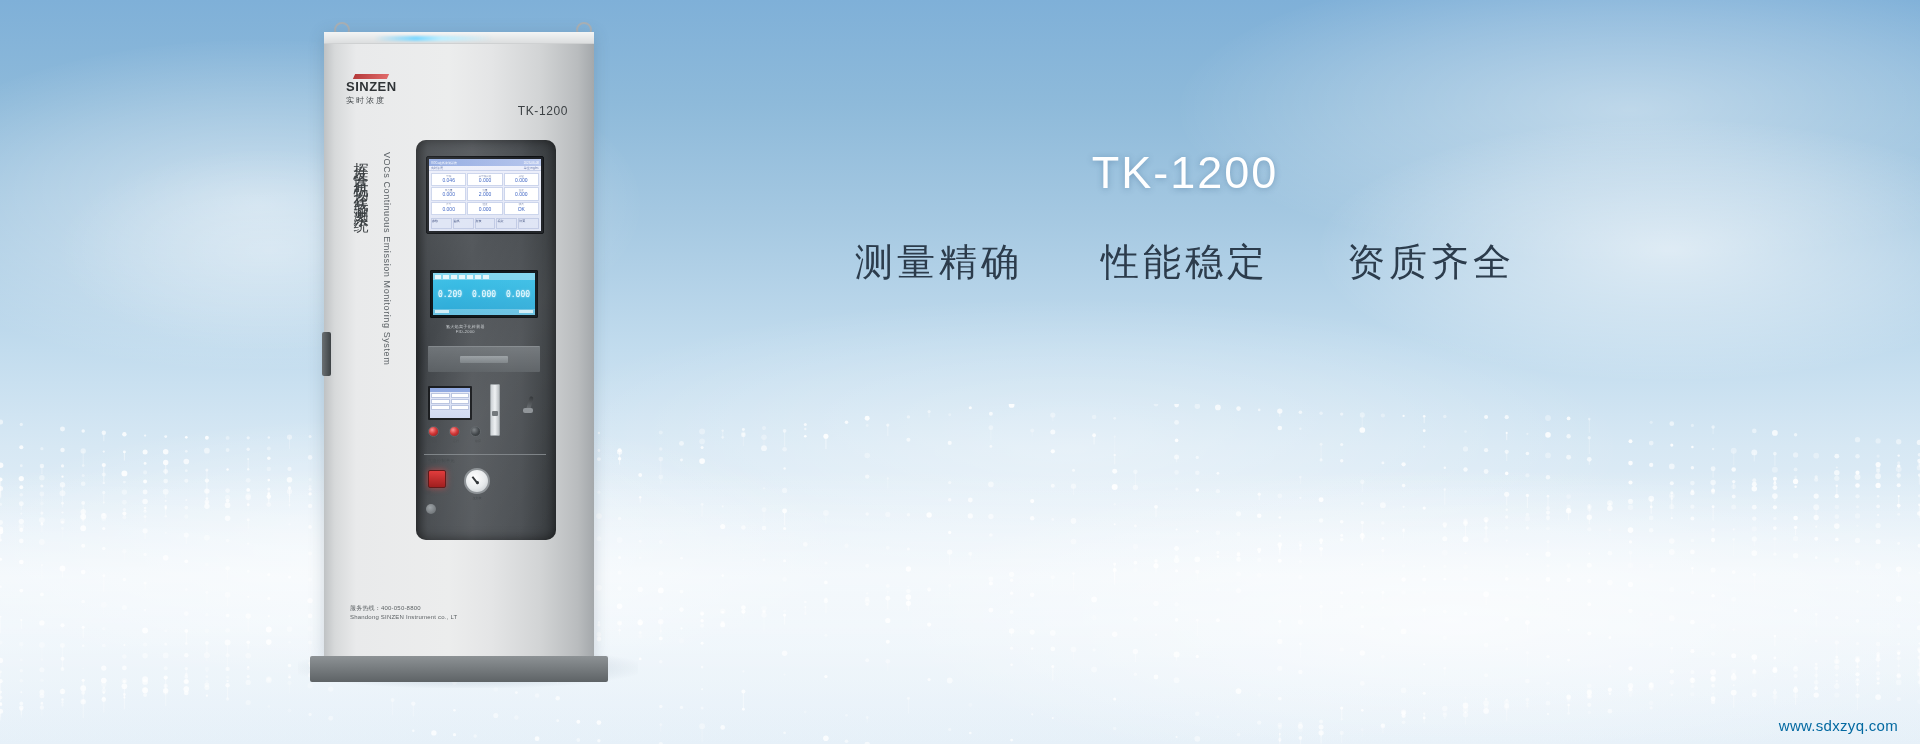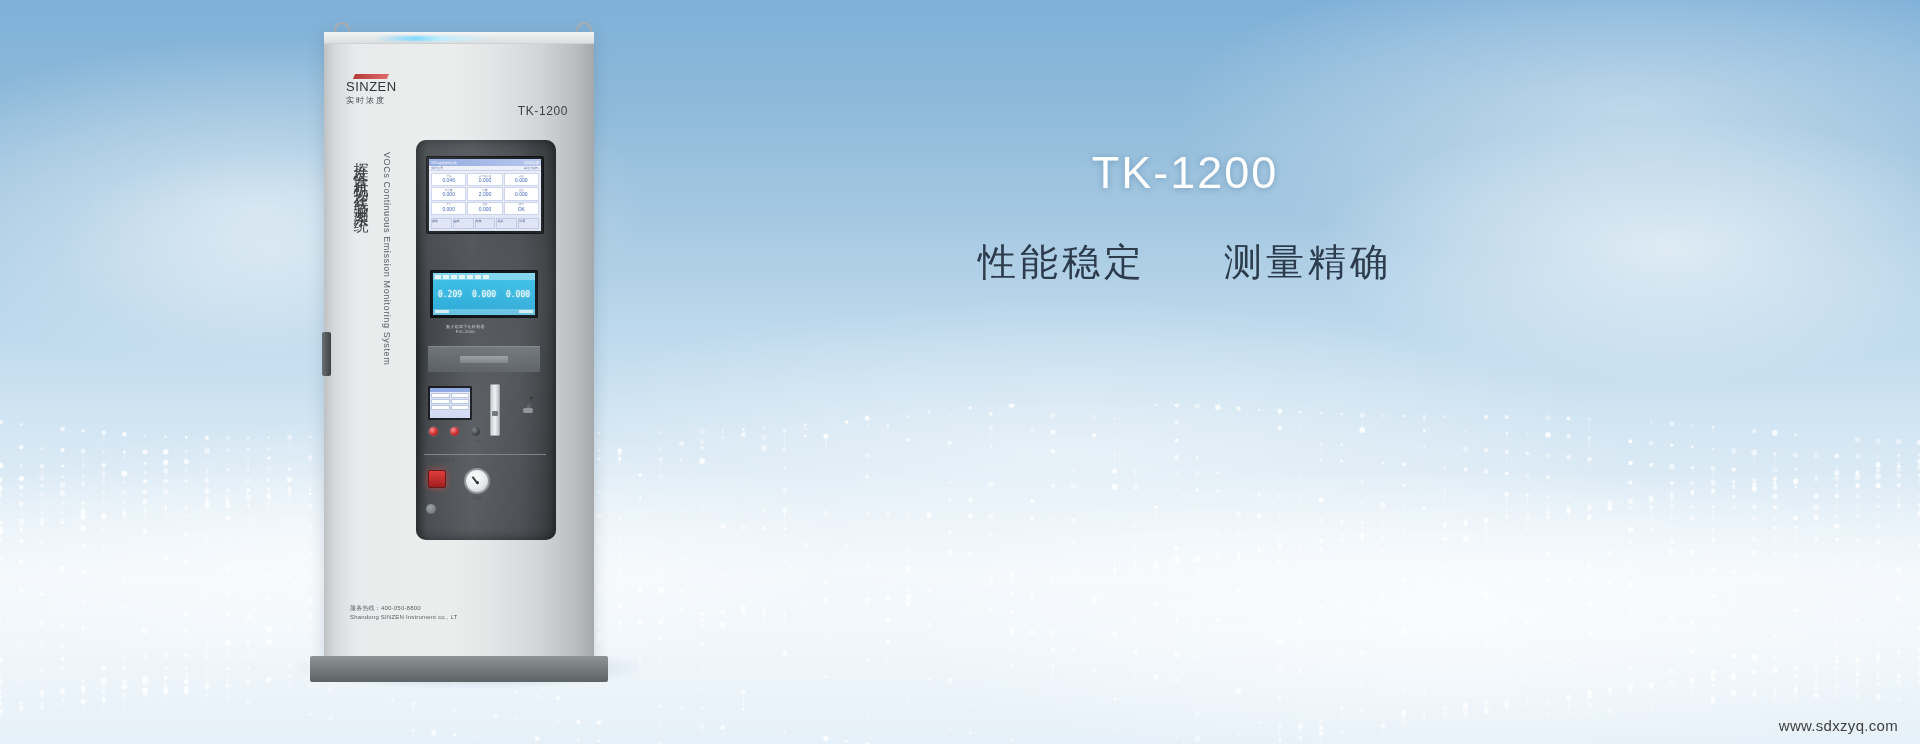--- a/index.html
+++ b/index.html
@@ -94,21 +94,21 @@
   }
 
   
   .brand { position:absolute; left:22px; top:42px; width:80px; }
   .brand-mark {
     width:34px; height:5px; margin-left:8px; margin-bottom:1px;
     background:linear-gradient(to right,#b53a3a,#e06a6a);
     transform:skewX(-24deg);
   }
   .brand-name {
-    font-size:13px; font-weight:normal; letter-spacing:.5px;
+    font-size:13px; font-weight:bold; letter-spacing:.5px;
     color:#2f3336; line-height:1;
   }
   .brand-cn {
     font-size:8px; letter-spacing:2px; color:#4a4f52;
     margin-top:2px;
   }
 
   
   .cab-model {
     position:absolute; right:26px; top:72px;
@@ -357,21 +357,21 @@
   .features {
     margin-top:42px;
     display:flex; justify-content:center; gap:78px;
     font-size:38px; color:#2c3c4c; letter-spacing:4px;
   }
   .features span { white-space:nowrap; }
 
   
   .watermark {
     position:absolute; right:22px; bottom:10px;
-    font-size:15px; color:#404040; letter-spacing:.3px;margin-top:40px;
+    font-size:15px; color:#0369a1; letter-spacing:.3px;margin-top:40px;
   }
 </style>
 </head>
 <body>
 
 <div class="banner">
 
   <div class="sky"></div>
   <div class="cloud c1"></div>
   <div class="cloud c2"></div>
@@ -2444,19 +2444,20 @@
         <div>Shandong SINZEN Instrument co., LT</div>
       </div>
 
       <div class="cab-base"></div>
     </div>
   </div>
 
   <div class="copy">
     <div class="model">TK-1200</div>
     <div class="features" id="features">
+        <span>测量精确</span>
         <span>性能稳定</span>
-        <span>测量精确</span>
+        <span>资质齐全</span>
       </div>
   </div>
 
   <div class="watermark">www.sdxzyq.com</div>
 </div>
 
 </body></html>

